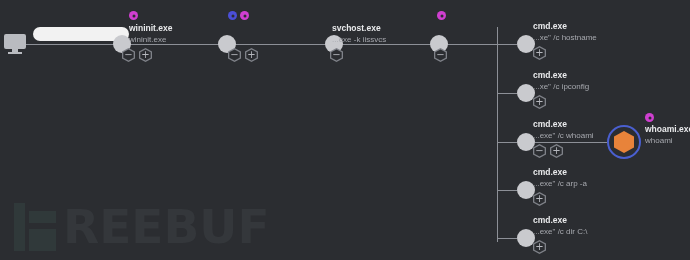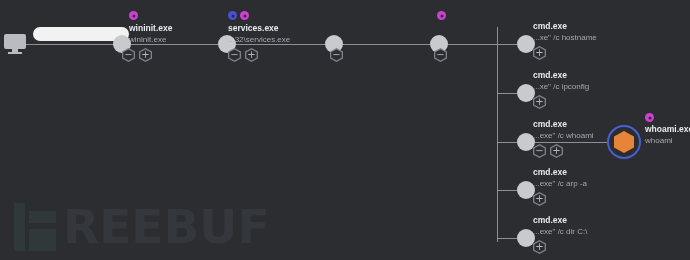--- a/index.html
+++ b/index.html
@@ -238,38 +238,38 @@
         <div class="hexin"></div>
       <span class="glyph">+</span>
     </div>
   </div>
 
   <div class="node-dot" style="left:218px; top:35px;"></div>
   <div class="badge-row" style="left:228px; top:11px;">
     <div class="badge indigo"></div>
     <div class="badge magenta"></div>
   </div>
-  <div class="label-block" style="left:228px; top:23px;">
-    <div class="lbl-title">services.exe</div>
-    <div class="lbl-sub">...32\services.exe</div>
-  </div>
   <div class="toggle-row" style="left:228px; top:48px;">
     <div class="hexbtn">
       <div class="hexbg"></div>
         <div class="hexin"></div>
       <span class="glyph">−</span>
     </div>
     <div class="hexbtn">
       <div class="hexbg"></div>
         <div class="hexin"></div>
       <span class="glyph">+</span>
     </div>
   </div>
 
   <div class="node-dot" style="left:325px; top:35px;"></div>
+  <div class="label-block" style="left:332px; top:23px;">
+    <div class="lbl-title">svchost.exe</div>
+    <div class="lbl-sub">...exe -k iissvcs</div>
+  </div>
   <div class="toggle-row" style="left:330px; top:48px;">
     <div class="hexbtn">
       <div class="hexbg"></div>
         <div class="hexin"></div>
       <span class="glyph">−</span>
     </div>
   </div>
 
   <div class="node-dot" style="left:430px; top:35px;"></div>
   <div class="badge-row" style="left:437px; top:11px;">

